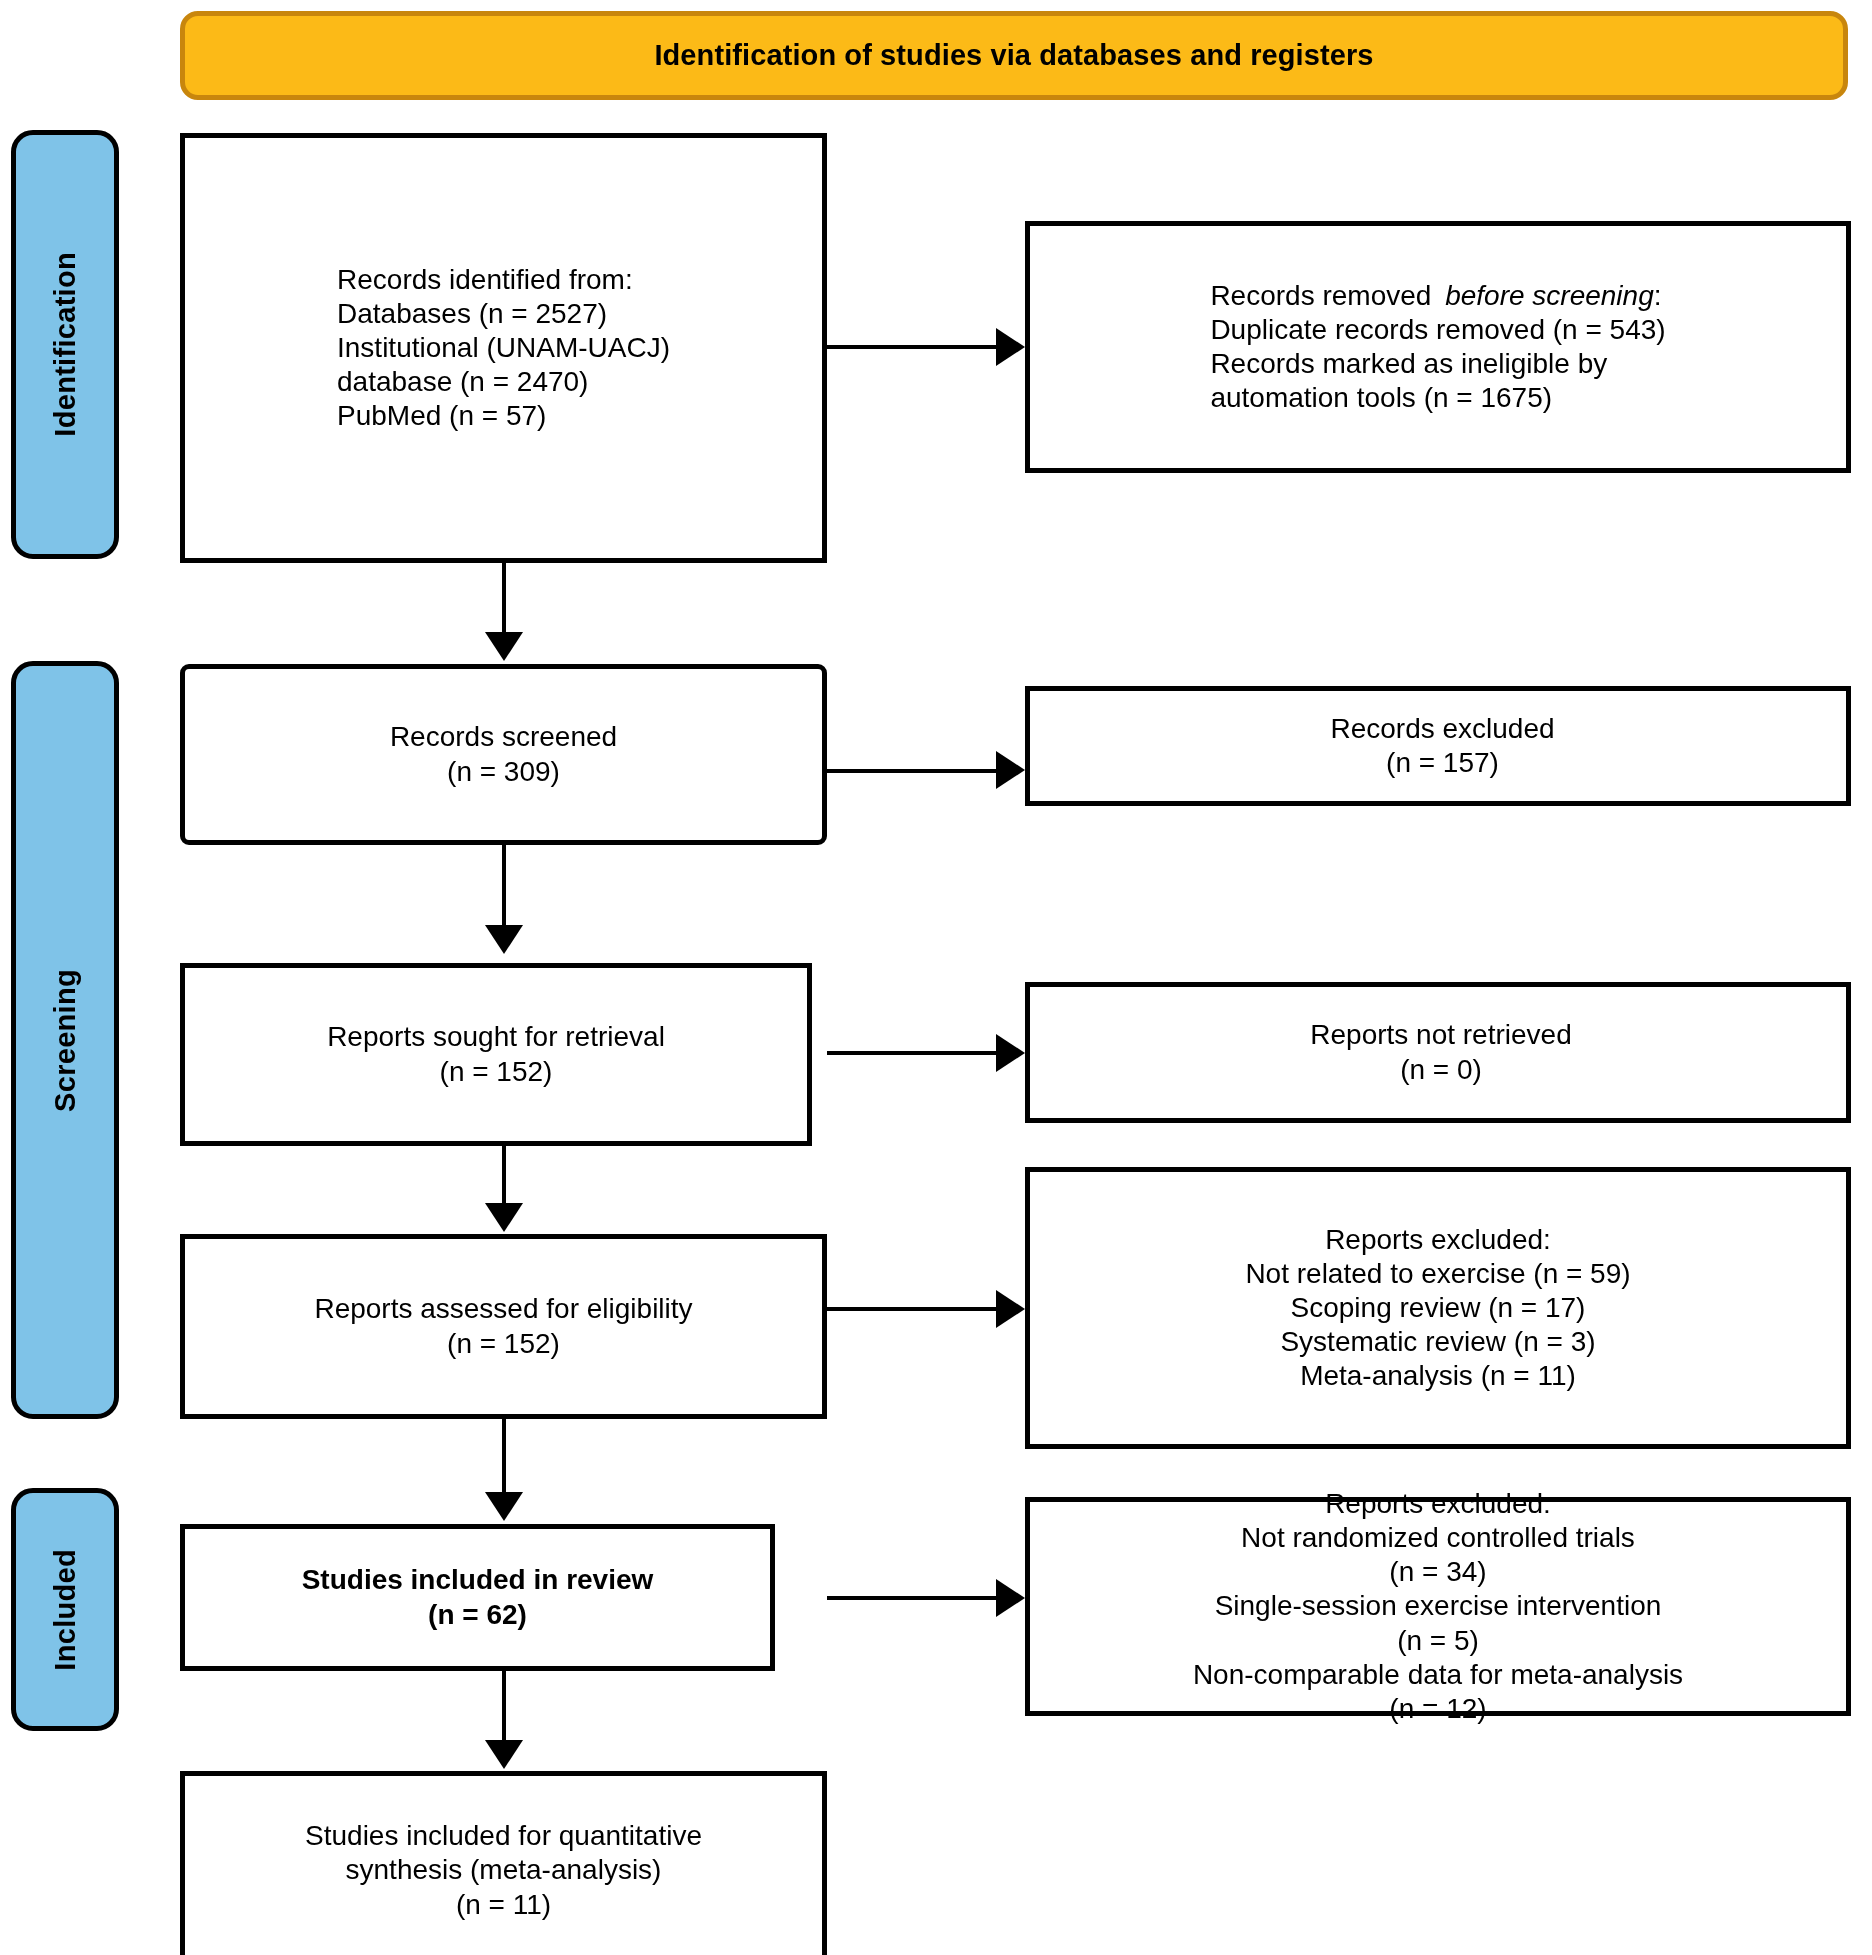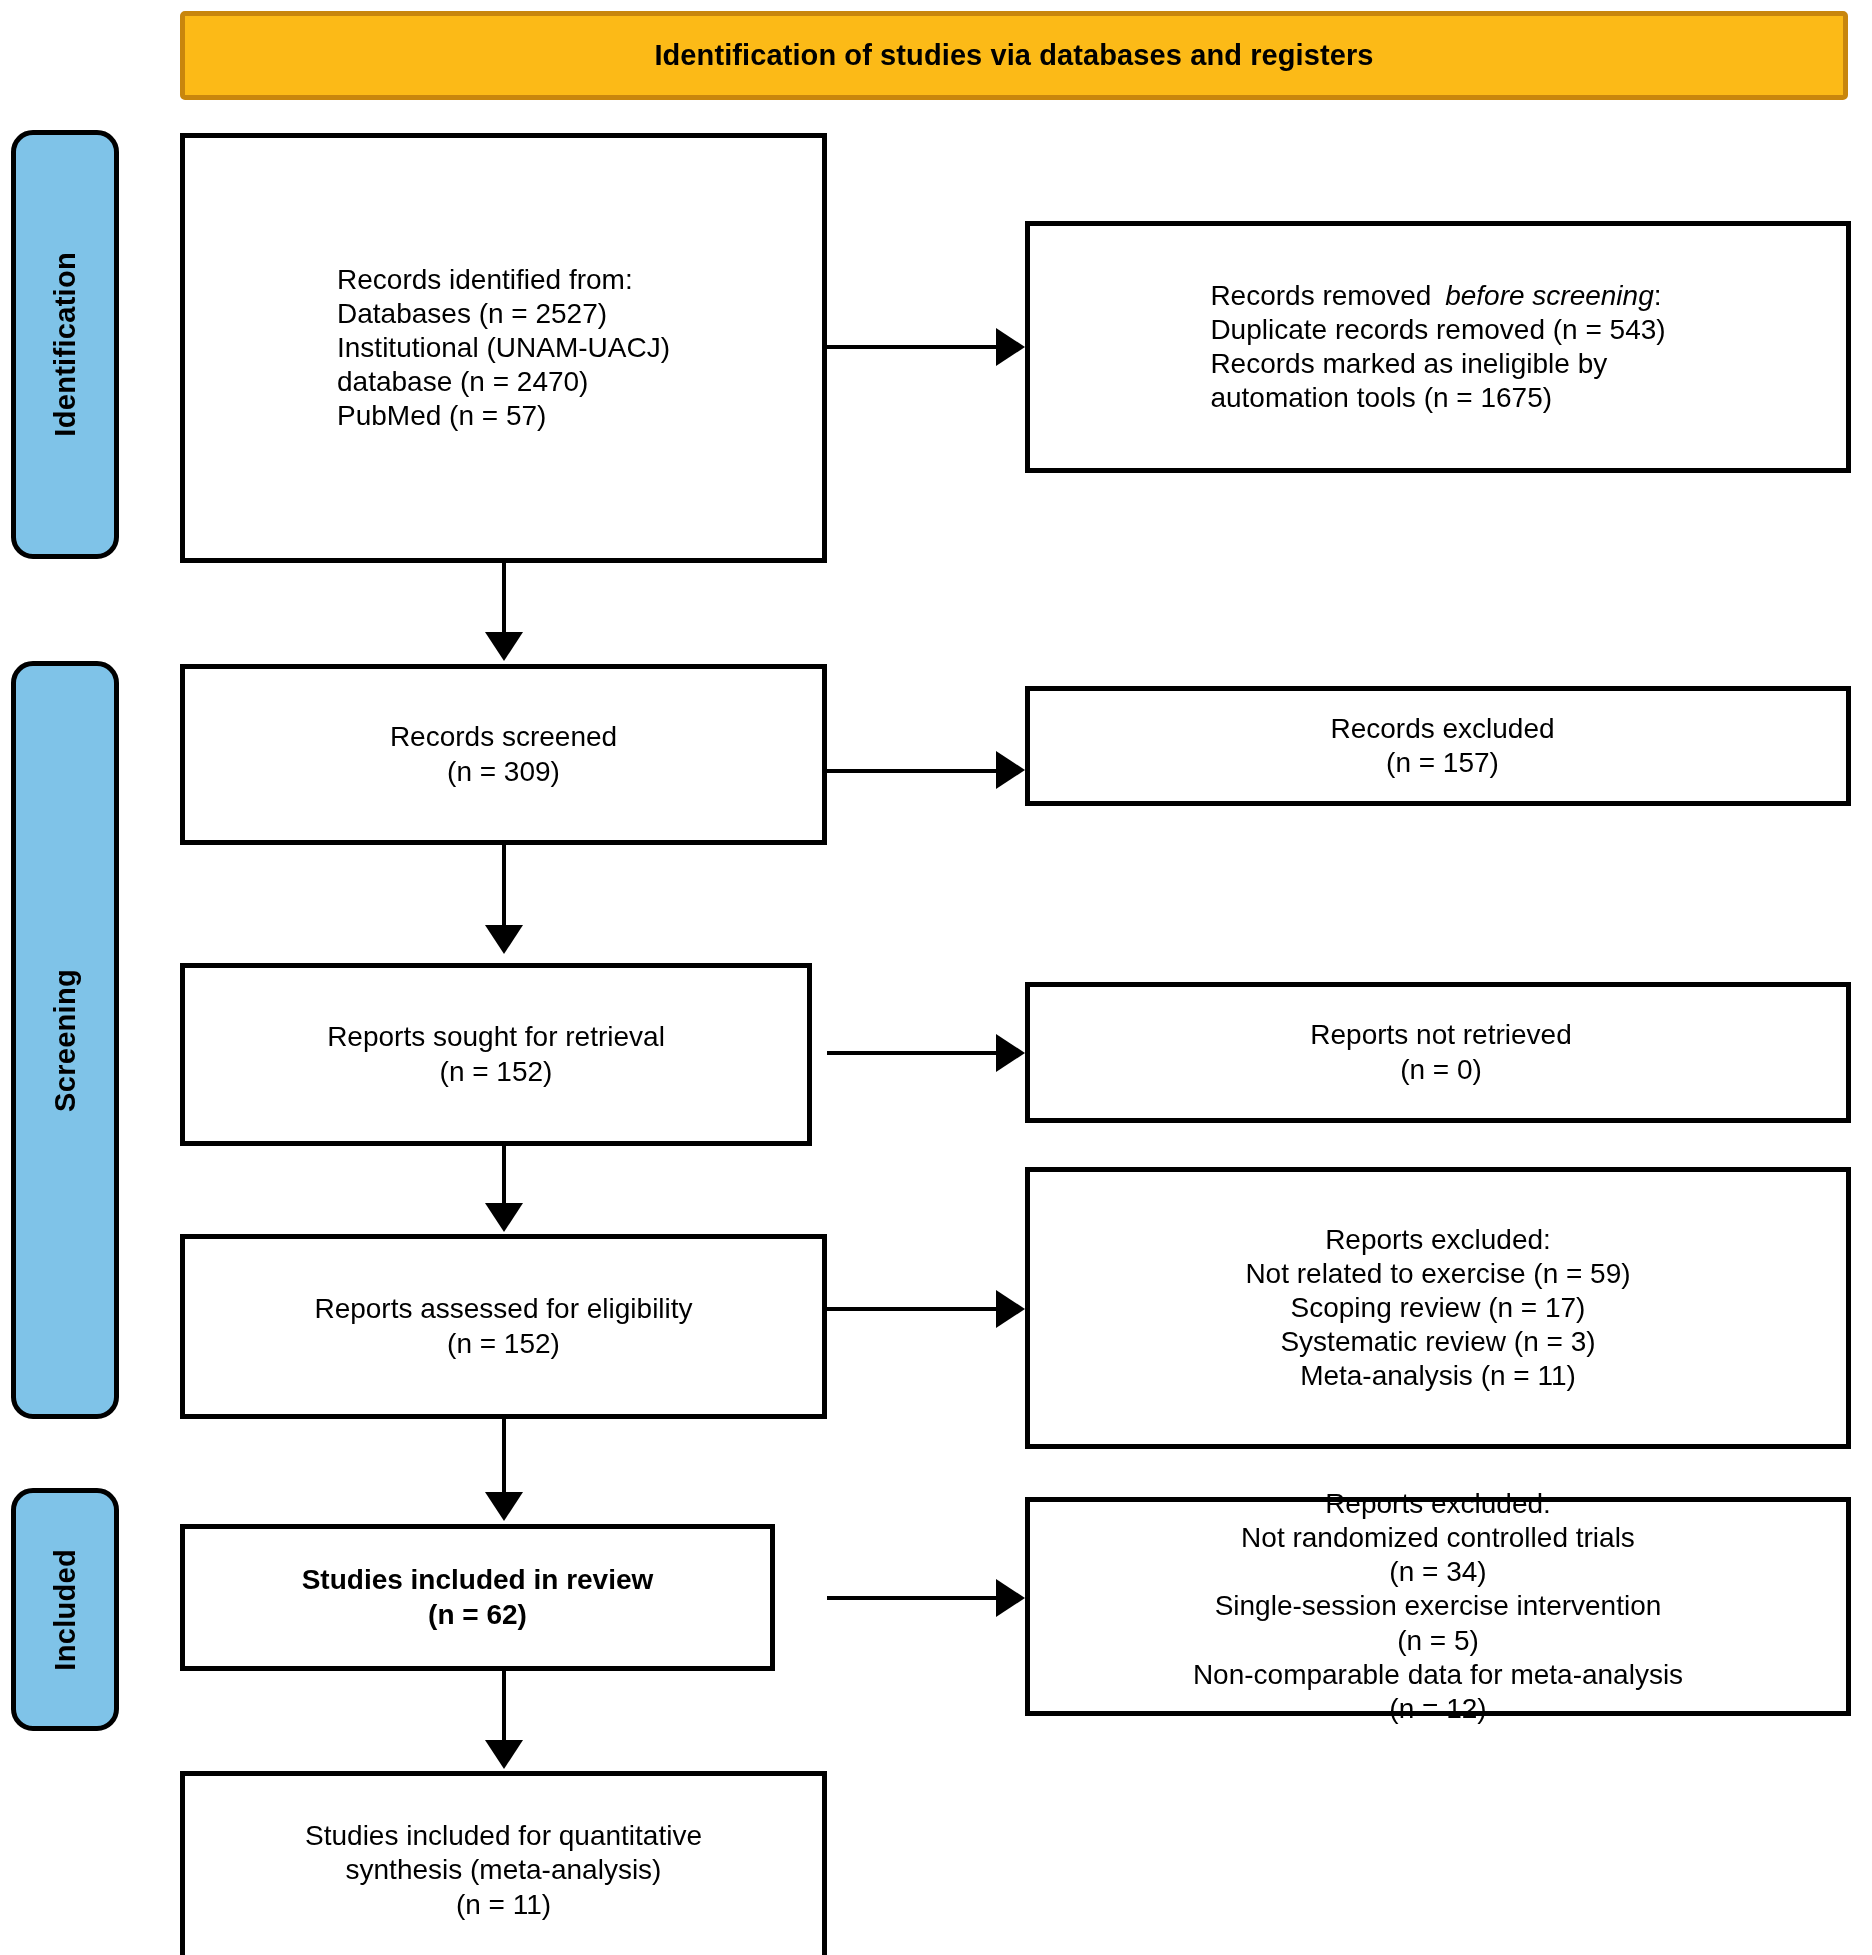--- a/index.html
+++ b/index.html
@@ -15,21 +15,21 @@
     overflow:hidden;
   }
 
   
   .banner{
     position:absolute;
     left:180px; top:11px;
     width:1668px; height:89px;
     background:#FCBA17;
     border:5px solid #C8860D;
-    border-radius:5px;
+    border-radius:18px;
     box-sizing:border-box;
     display:flex; align-items:center; justify-content:center;
   }
   .banner-text{
     font-size:29px;
     font-weight:bold;
     color:#000000;
     letter-spacing:0.1px;
     text-align:center;
     line-height:1.1;
@@ -75,21 +75,21 @@
     line-height:1.22;
     color:#000000;
     text-align:center;
     white-space:pre-line;
   }
   .box-text.left-ind{ text-align:left; }
   .ital{ font-style:italic;margin-left:6px; }
 
   
   #box-identified      { left:180px;  top:133px;  width:647px; height:430px; }
-  #box-screened        { left:180px;  top:664px; width:647px; height:181px; }
+  #box-screened        { left:180px;  top:664px; width:647px; height:181px;border-radius:9px; }
   #box-sought          { left:180px;  top:963px; width:632px; height:183px; }
   #box-assessed        { left:180px;  top:1234px; width:647px; height:185px; }
   #box-included-review { left:180px;  top:1524px; width:595px; height:147px;font-weight:bold; }
   #box-included-quant  { left:180px;  top:1771px; width:647px; height:199px; }
 
   
   #box-removed           { left:1025px; top:221px;  width:826px; height:252px; }
   #box-excluded-records  { left:1025px; top:686px; width:826px; height:120px;padding-left:21px; }
   #box-not-retrieved     { left:1025px; top:982px; width:826px; height:141px;padding-left:18px; }
   #box-reports-excluded1 { left:1025px; top:1167px; width:826px; height:282px; }

